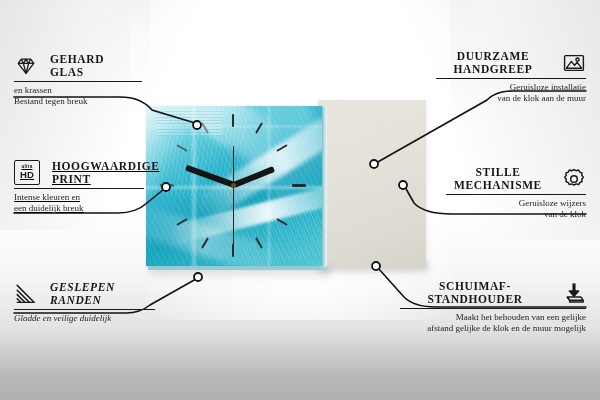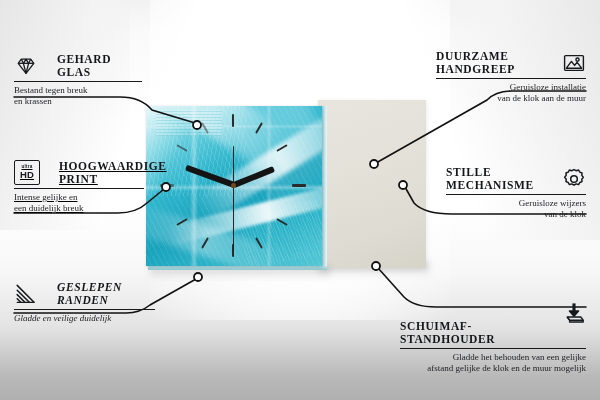--- a/index.html
+++ b/index.html
@@ -104,36 +104,36 @@
   .tick{position:absolute;background:#2b2b2b;border-radius:1px;transform-origin:50% 50%;}
   .hand{position:absolute;background:#141414;border-radius:2px;}
   .hub{position:absolute;width:5px;height:5px;border-radius:50%;
     background:#6b4a22;left:85px;top:77px;}
 
   
   #connectors{position:absolute;left:0;top:0;width:600px;height:400px;}
 
   
   .feat{position:absolute;}
-  .feat .head{display:flex;align-items:center;gap:19px;}
+  .feat .head{display:flex;align-items:center;gap:12px;}
   .feat .title{
     font-family:"Liberation Serif",serif;
     font-weight:bold;font-size:11.5px;line-height:12.5px;
     letter-spacing:.6px;color:#14161a;text-transform:uppercase;
   }
   .feat .rule{height:1px;background:#16181c;margin-top:3px;}
   .feat .desc{
     font-family:"Liberation Serif",serif;
     font-size:9px;line-height:11px;color:#1c1e22;margin-top:3px;
   }
   .feat.left .head{justify-content:flex-start;}
   .feat.left .title{text-align:left;}
   .feat.left .desc{text-align:left;}
   .feat.right .head{justify-content:flex-end;}
-  .feat.right .title{text-align:left;}
+  .feat.right .title{text-align:center;}
   .feat.right .desc{text-align:right;}
   .ico{width:24px;height:24px;flex:0 0 24px;display:block;}
 
   .hd-badge{
     width:24px;height:23px;border:1.5px solid #17191d;border-radius:2px;
     display:flex;flex-direction:column;align-items:center;justify-content:center;
     line-height:1;
   }
   .hd-badge .u{font-size:4.6px;font-weight:bold;letter-spacing:.2px;color:#17191d;
     font-family:"Liberation Sans",sans-serif;}
@@ -224,39 +224,39 @@
           <path d="M9.4,9.3 L12,5.2 L14.6,9.3"></path>
         </g>
       </svg>
       <div>
         <div class="title">GEHARD</div>
         <div class="title">GLAS</div>
       </div>
     </div>
     <div class="rule" style="width:128px;"></div>
     <div class="desc">
+      <div>en krassen</div>
       <div>Bestand tegen breuk</div>
-      <div>en krassen</div>
     </div>
   </div>
 
   <div class="feat left" style="left:14px;top:160px;width:170px;text-decoration:underline;">
     <div class="head">
       <div class="hd-badge ico">
         <span class="u">ultra</span>
         <span class="h">HD</span>
       </div>
       <div>
         <div class="title">HOOGWAARDIGE</div>
         <div class="title">PRINT</div>
       </div>
     </div>
     <div class="rule" style="width:130px;"></div>
     <div class="desc">
-      <div>Intense gelijke en</div>
+      <div>Intense kleuren en</div>
       <div>een duidelijk breuk</div>
     </div>
   </div>
 
   <div class="feat left" style="left:14px;top:281px;width:170px;font-style:italic;">
     <div class="head">
       <svg class="ico" viewBox="0 0 24 24">
         <g stroke="#17191d" stroke-linecap="round">
           <path d="M3.2,3.4 L20,20.3" stroke-width="1.5"></path>
           <path d="M3.2,8.2 L15.3,20.3" stroke-width="1.5"></path>
@@ -312,33 +312,33 @@
     </div>
     <div class="rule" style="width:140px;margin-left:auto;"></div>
     <div class="desc">
       <div>Geruisloze wijzers</div>
       <div>van de klok</div>
     </div>
   </div>
 
   <div class="feat right" style="left:400px;top:280px;width:186px;">
     <div class="head">
-      <div style="flex:1;margin-top:40px;">
+      <div style="flex:1;">
         <div class="title">SCHUIMAF-</div>
         <div class="title">STANDHOUDER</div>
       </div>
       <svg class="ico" viewBox="0 0 24 24">
         <g fill="none" stroke="#17191d" stroke-width="1.4" stroke-linejoin="round">
           <path d="M12,2.4 L12,11.2" stroke-width="3.1" stroke-linecap="butt"></path>
           <path d="M7.4,10.0 L12,15.2 L16.6,10.0 Z" fill="#17191d"></path>
           <path d="M5.2,16.0 L18.8,16.0 L21.2,19.2 L7.6,19.2 Z"></path>
           <path d="M5.2,16.0 L7.6,19.2 M7.6,19.2 L7.6,21.0 L21.2,21.0 L21.2,19.2"></path>
         </g>
       </svg>
     </div>
     <div class="rule" style="width:186px;margin-left:auto;"></div>
     <div class="desc">
-      <div>Gladde het behouden van een gelijke</div>
+      <div>Maakt het behouden van een gelijke</div>
       <div>afstand gelijke de klok en de muur mogelijk</div>
     </div>
   </div>
 
 </div>
 
 </body></html>

